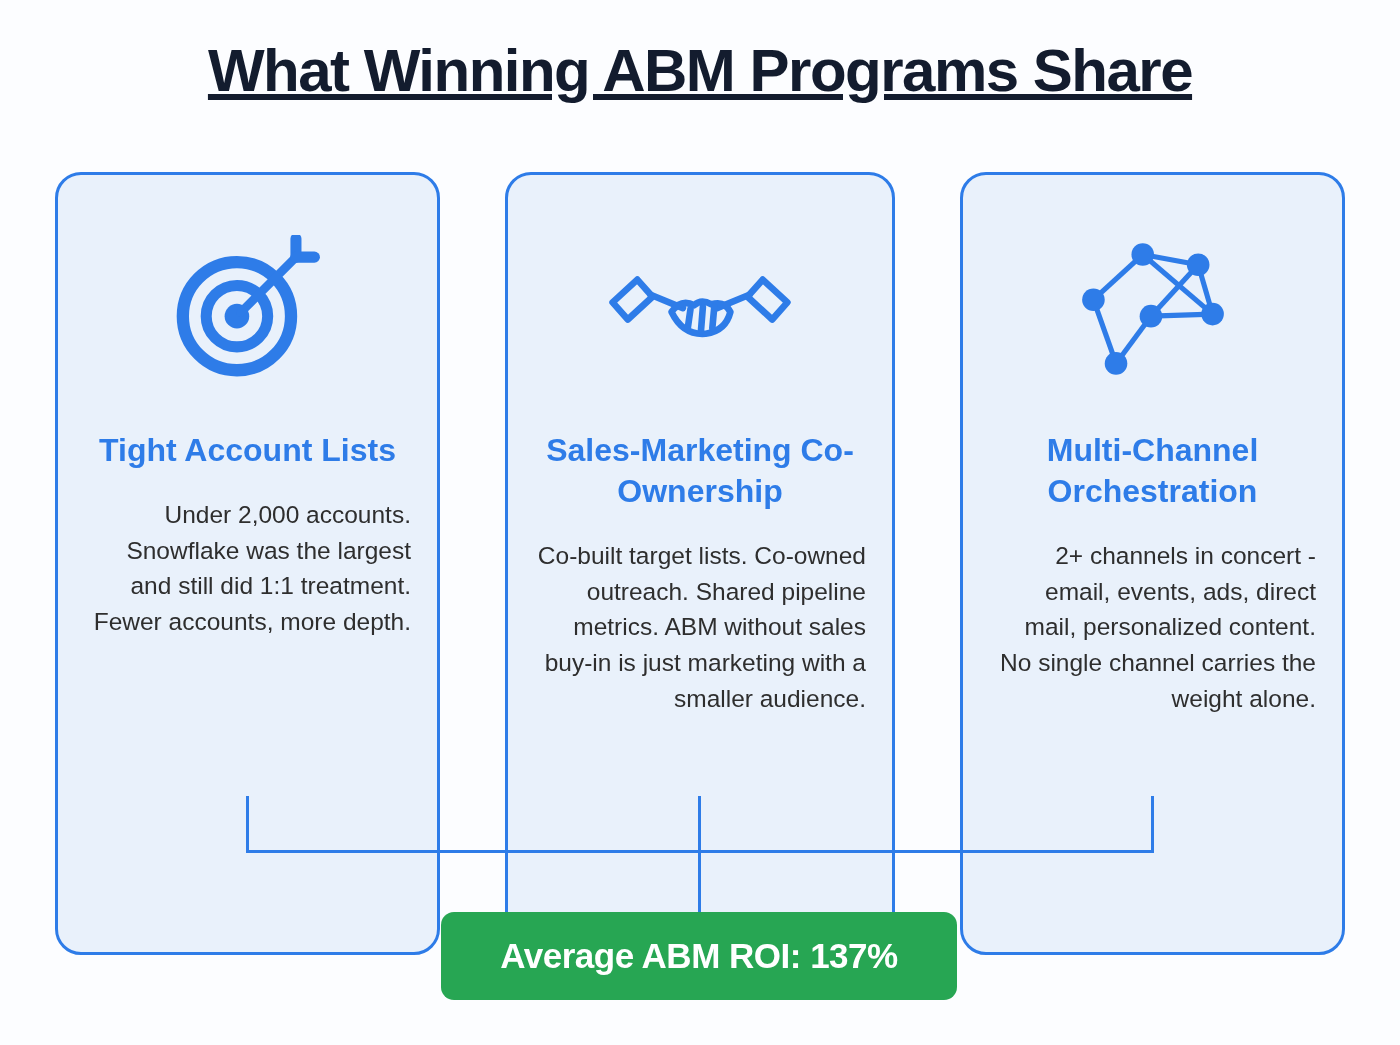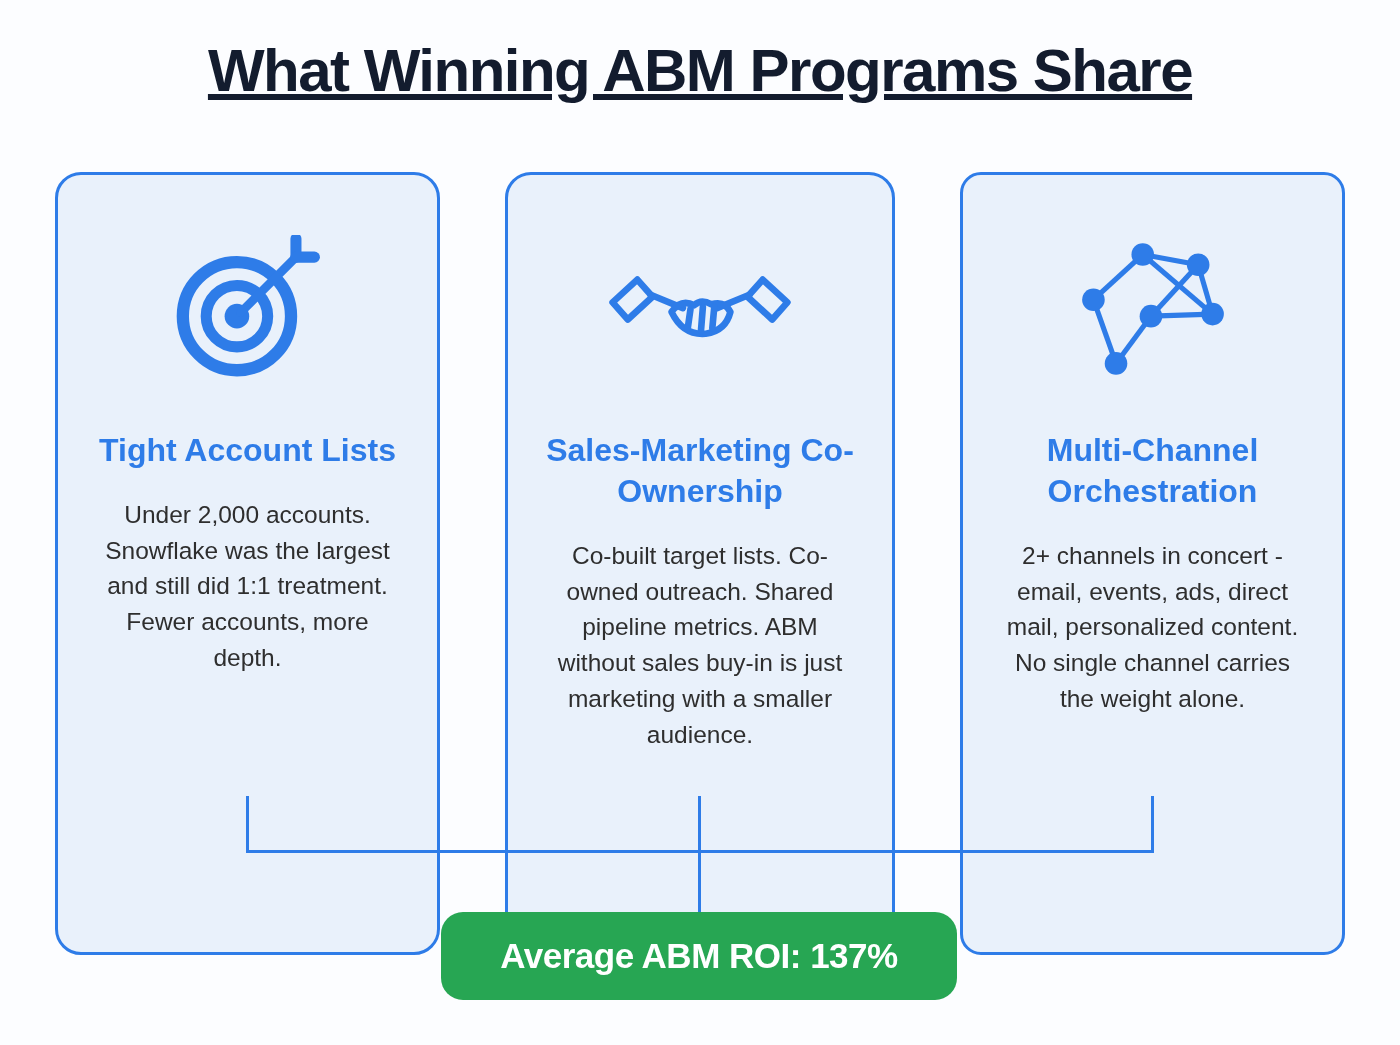--- a/index.html
+++ b/index.html
@@ -33,58 +33,58 @@
     height: 783px;
     background: #e9f1fb;
     border: 3px solid #2e7ce8;
     border-radius: 26px;
     display: flex;
     flex-direction: column;
     align-items: center;
   }
   .card.c1 { left: 55px;  width: 385px; }
   .card.c2 { left: 505px; width: 390px; }
-  .card.c3 { left: 960px; width: 385px; border-radius: 21px; }
+  .card.c3 { left: 960px; width: 385px; }
   .icon-wrap {
     height: 165px;
     margin-top: 52px;
     display: flex;
     align-items: center;
     justify-content: center;
   }
   .card-heading {
     margin-top: 38px;
     padding: 0 18px;
     font-size: 32px;
     line-height: 1.28;
     font-weight: bold;
     color: #2e7ce8;
     text-align: center;
   }
   .card-body {
     margin-top: 26px;
-    padding: 0 34px;
+    padding: 0 26px;
     font-size: 24.5px;
     line-height: 1.46;
     color: #2e2e2e;
-    text-align: center;
+    text-align: right;
   }
   .conn { position: absolute; background: #2e7ce8; }
   .conn-left   { left: 246px;  top: 796px; width: 3px;   height: 57px; }
   .conn-right  { left: 1151px; top: 796px; width: 3px;   height: 57px; }
   .conn-h      { left: 246px;  top: 850px; width: 908px; height: 3px;  }
   .conn-center { left: 698px;  top: 796px; width: 3px;   height: 120px; }
   .badge {
     position: absolute;
     left: 441px;
     top: 912px;
     width: 516px;
     height: 88px;
     background: #27a653;
-    border-radius: 22px;
+    border-radius: 13px;
     display: flex;
     align-items: center;
     justify-content: center;
     color: #ffffff;
     font-size: 35px;
     font-weight: bold;
     letter-spacing: -0.5px;
   }
 </style>
 </head>

